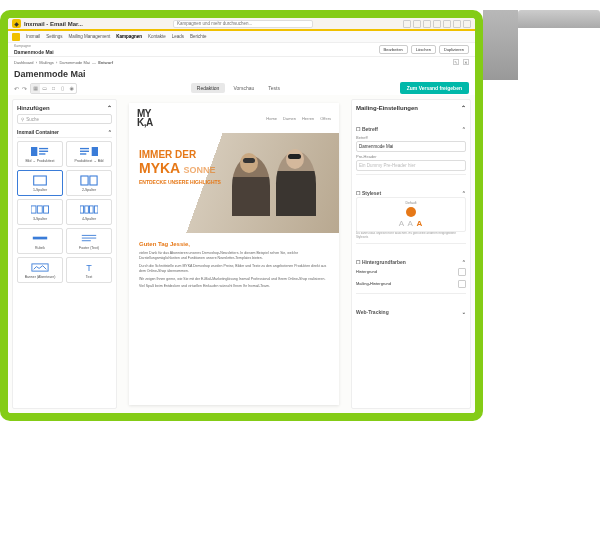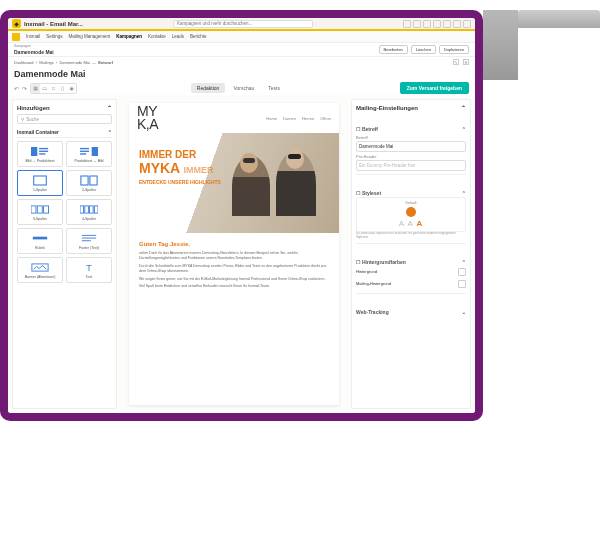--- a/index.html
+++ b/index.html
@@ -1,17 +1,17 @@
 <!DOCTYPE html>
 <html><head>
 <meta charset="utf-8">
 <style>
 *{box-sizing:border-box;margin:0;padding:0;font-family:Arial,sans-serif}
 body{background:#fff;display:flex;justify-content:center;padding-top:10px}
-.monitor{width:575px;background:#701a75;border-radius:10px;padding:8px;position:relative}
+.monitor{width:575px;background:#84cc16;border-radius:10px;padding:8px;position:relative}
 .screen{background:#fff;border-radius:3px;height:395px;overflow:hidden;font-size:5px;color:#333}
 .stand{width:100px;height:70px;background:linear-gradient(#b8b8b8,#999);margin:0 auto}
 .base{width:230px;height:18px;background:linear-gradient(#ccc,#aaa);margin:0 auto;border-radius:3px 3px 0 0}
 .topbar{height:13px;background:#f7f4ef;display:flex;align-items:center;padding:0 4px;border-bottom:2px solid #f0c000;gap:3px}
 .logo-sq{width:9px;height:9px;background:#f0c000;border-radius:2px;display:flex;align-items:center;justify-content:center;font-size:6px}
 .brand{font-weight:bold;font-size:6px}
 .search-top{flex:1;display:flex;justify-content:center}
 .search-top input{width:140px;height:8px;font-size:4.5px;border:1px solid #ddd;border-radius:2px;padding:0 3px}
 .top-icons{display:flex;gap:2px}
 .top-icons span{width:8px;height:8px;border:0.5px solid #ccc;border-radius:1px}
@@ -49,21 +49,21 @@
 .section-hdr{font-size:5px;font-weight:bold;padding:2px 0;border-bottom:1px solid #eee;display:flex;justify-content:space-between}
 .comp-grid{display:grid;grid-template-columns:1fr 1fr;gap:3px}
 .comp{border:1px solid #e0e0e0;border-radius:2px;padding:3px;display:flex;flex-direction:column;align-items:center;gap:2px;background:#fff}
 .comp.sel{border-color:#3a7cd8}
 .comp-ic{width:20px;height:12px;display:flex;align-items:center;justify-content:center}
 .comp-ic svg{width:18px;height:11px}
 .comp-lbl{font-size:3.5px;color:#555;text-align:center}
 .canvas{flex:1;padding:8px;display:flex;justify-content:center}
 .email{width:210px;background:#fff;box-shadow:0 1px 3px rgba(0,0,0,0.1)}
 .em-hdr{height:30px;display:flex;align-items:center;justify-content:space-between;padding:0 8px}
-.em-logo{font-size:14px;font-weight:400;line-height:0.9;letter-spacing:-0.5px}
+.em-logo{font-size:10px;font-weight:700;line-height:0.9;letter-spacing:-0.5px}
 .em-nav{display:flex;gap:6px;font-size:4px;color:#888}
 .em-hero{height:100px;position:relative;background:linear-gradient(110deg,#fff 0%,#fff 38%,#d4c9b8 38%,#b8a890 100%);overflow:hidden}
 .hero-txt{position:absolute;left:10px;top:16px}
 .hero-l1{font-size:10px;font-weight:900;color:#e67817}
 .hero-l2{font-size:14px;font-weight:900;color:#e67817}
 .hero-l3{font-size:5px;font-weight:bold;color:#e67817;margin-top:3px}
 .hero-ppl{position:absolute;right:15px;top:8px;width:100px;height:85px}
 .person{position:absolute;border-radius:50% 50% 0 0}
 .p1{left:8px;top:15px;width:38px;height:60px;background:linear-gradient(#8a7560 35%,#4a4038 35%)}
 .p1::before{content:'';position:absolute;top:-3px;left:8px;width:18px;height:20px;background:#c9a882;border-radius:50%}
@@ -295,21 +295,21 @@
         <div class="em-nav">
           <span>Home</span>
           <span>Damen</span>
           <span>Herren</span>
           <span>Offers</span>
         </div>
       </div>
       <div class="em-hero">
         <div class="hero-txt">
           <div class="hero-l1">IMMER DER</div>
-          <div class="hero-l2"><span>MYKA</span> <span style="font-size:9px;opacity:0.6">IMMER</span></div>
+          <div class="hero-l2"><span>MYKA</span> <span style="font-size:9px;opacity:0.6">SONNE</span></div>
           <div class="hero-l3">ENTDECKE UNSERE HIGHLIGHTS</div>
         </div>
         <div class="hero-ppl">
           <div class="person p1"></div>
           <div class="person p2"></div>
         </div>
       </div>
       <div class="em-body">
         <div class="em-greet">Guten Tag Jessie,</div>
         <div class="em-para">vielen Dank für das Abonnieren unseres Demoshop-Newsletters. In diesem Beispiel sehen Sie, welche Darstellungsmöglichkeiten und Funktionen unsere Newsletter-Templates bieten.</div>

